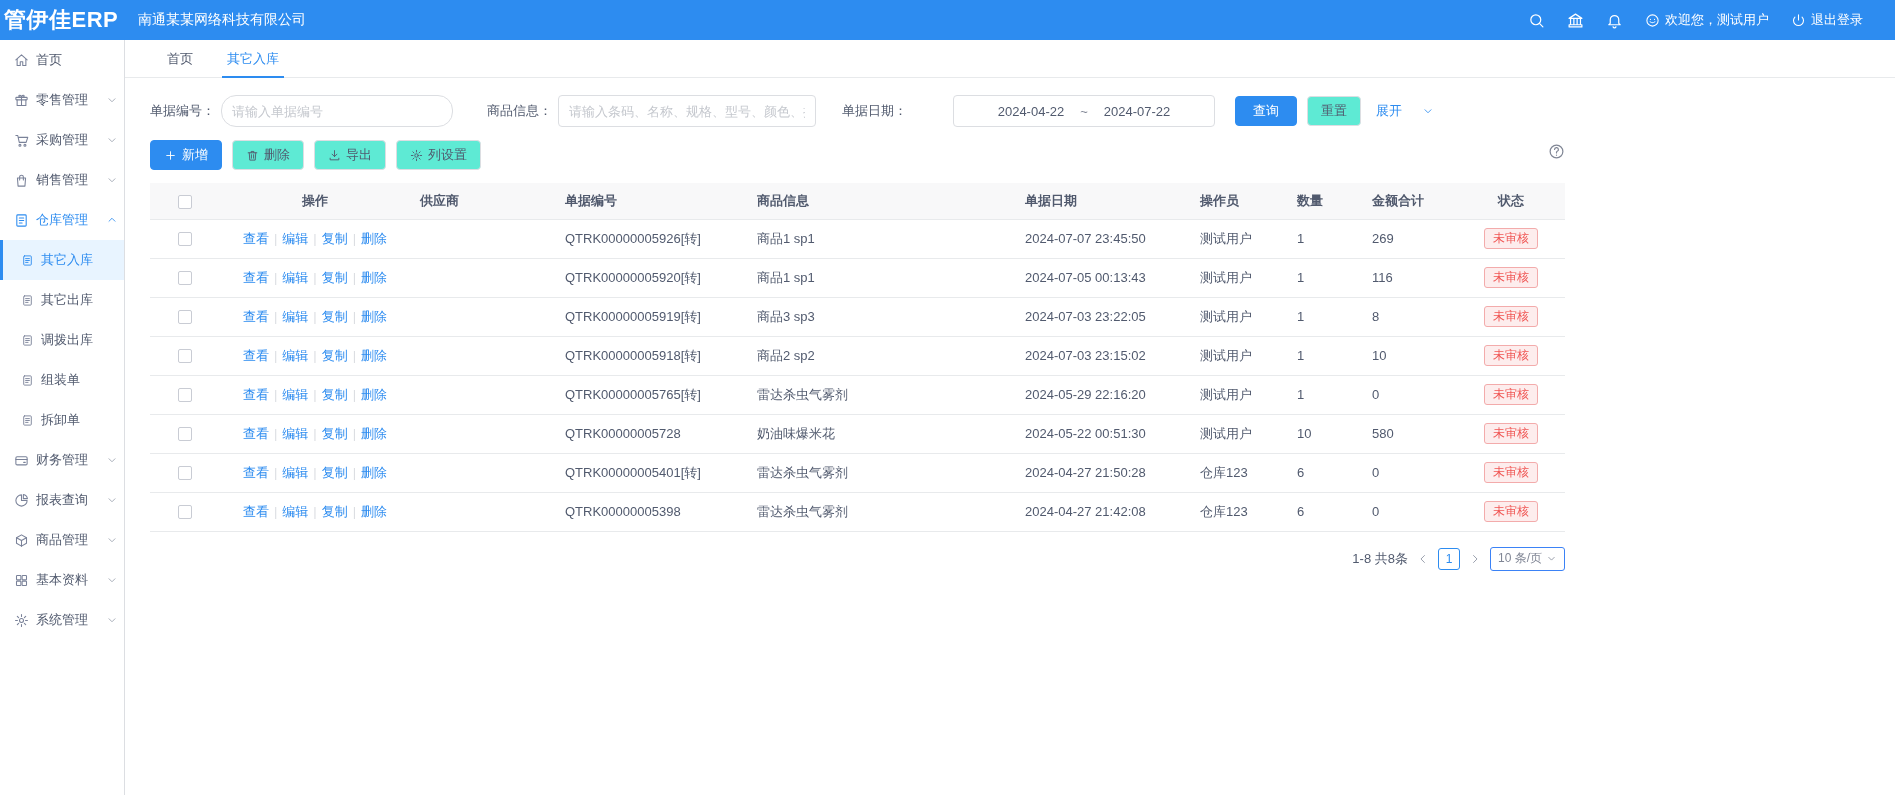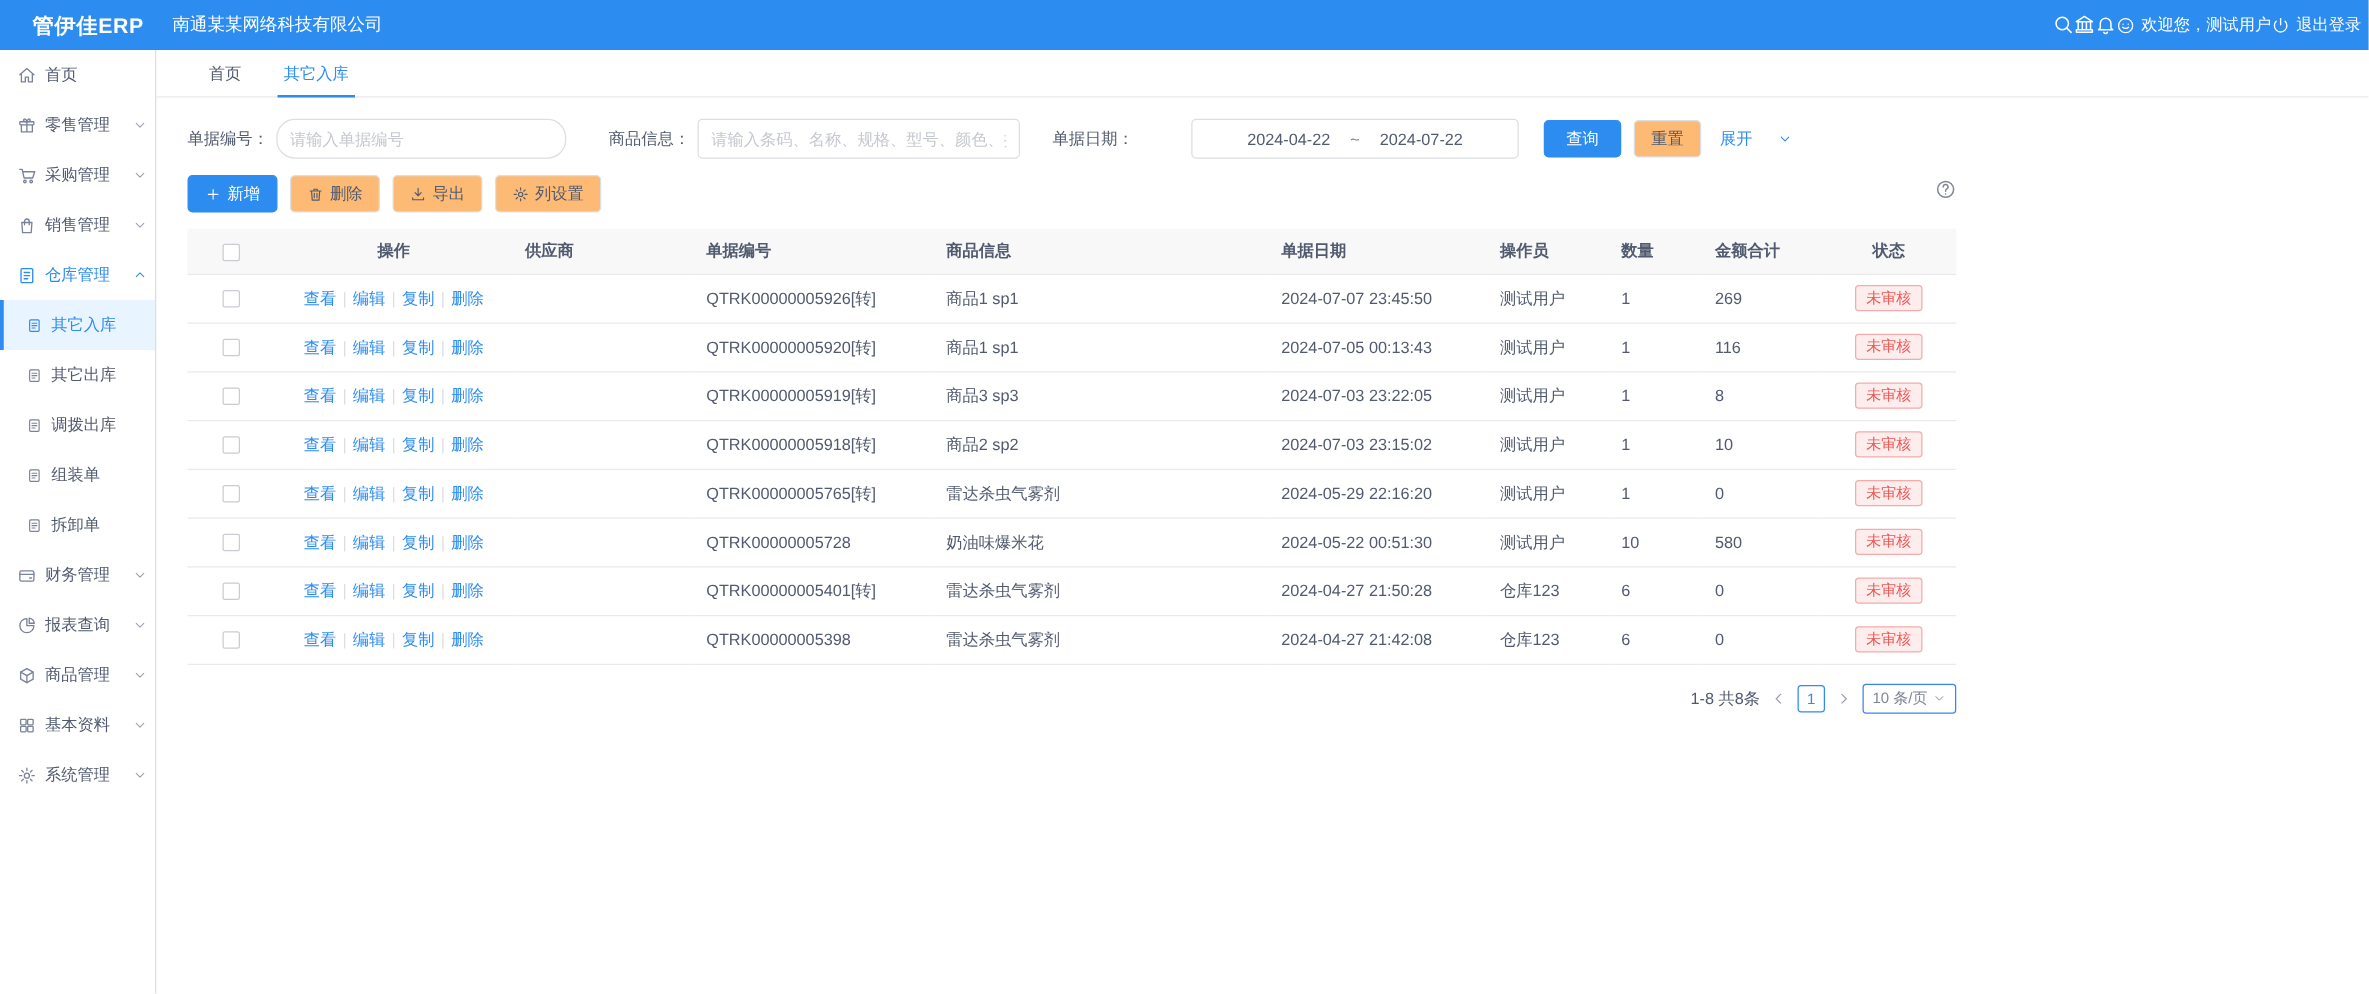--- a/index.html
+++ b/index.html
@@ -5,23 +5,23 @@
   * { margin:0; padding:0; box-sizing:border-box; }
   html,body { width:1895px; height:795px; overflow:hidden; }
   body {
     font-family:"Liberation Sans","DejaVu Sans",sans-serif;
     font-size:13px; color:#515a6e; background:#fff; position:relative;
   }
   svg { display:block; }
 
   
   .header { position:absolute; top:0; left:0; width:1895px; height:40px; background:#2d8cf0; color:#fff; display:flex; align-items:center; z-index:20; }
-  .logo { width:126px; padding-left:26px; font-size:17px; font-weight:700; letter-spacing:.5px; white-space:nowrap; }
+  .logo { width:126px; padding-left:4px; font-size:22px; font-weight:700; letter-spacing:.5px; white-space:nowrap; }
   .company { font-size:14px; margin-left:12px; white-space:nowrap; }
-  .hdr-right { margin-left:auto; display:flex; align-items:flex-start; padding-right:6px; }
+  .hdr-right { margin-left:auto; display:flex; align-items:flex-end; gap:22px; padding-right:32px; }
   .hicon { display:inline-flex; align-items:center; cursor:pointer; }
   .hdr-text { display:inline-flex; align-items:center; gap:5px; font-size:13px; cursor:pointer; white-space:nowrap; }
 
   
   .sidebar { position:absolute; top:40px; left:0; width:125px; height:755px; background:#fff; border-right:1px solid #dcdee2; overflow:hidden; z-index:10; }
   .sb-item { height:40px; display:flex; align-items:center; padding:0 6px 0 14px; cursor:pointer; color:#515a6e; position:relative; }
   .sb-item .sb-icon { display:inline-flex; margin-right:7px; color:#7a8299; flex:none; }
   .sb-item .sb-label { flex:1; font-size:13px; white-space:nowrap; overflow:hidden; }
   .sb-item .sb-chev { display:inline-flex; color:#9aa0ad; flex:none; }
   .sb-item.active { color:#2d8cf0; }
@@ -42,21 +42,21 @@
 
   
   .filters { display:flex; align-items:center; padding:17px 0 13px; }
   .f-label { font-size:13px; color:#515a6e; margin-right:6px; white-space:nowrap; }
   .f-input { height:32px; border:1px solid #dcdee2; border-radius:4px; padding:0 10px; font-size:13px; color:#515a6e; outline:none; font-family:inherit; background:#fff; }
   .f-input::placeholder { color:#c5c8ce; }
   .order-input { width:232px; margin-right:34px;border-radius:15px; }
   .product-input { width:258px; margin-right:26px; }
   .date-box { width:262px; height:32px; border:1px solid #dcdee2; border-radius:4px; display:flex; align-items:center; justify-content:center; gap:16px; font-size:13px; color:#515a6e; margin-right:20px; cursor:pointer;margin-left:40px; }
   .date-sep { color:#808695; }
-  .btn { height:30px; border-radius:4px; border:1px solid #dcdee2; background:#fdba74; color:#515a6e; font-size:13px; padding:0 13px; display:inline-flex; align-items:center; gap:5px; cursor:pointer; font-family:inherit; white-space:nowrap; }
+  .btn { height:30px; border-radius:4px; border:1px solid #dcdee2; background:#5eead4; color:#515a6e; font-size:13px; padding:0 13px; display:inline-flex; align-items:center; gap:5px; cursor:pointer; font-family:inherit; white-space:nowrap; }
   .btn.primary { background:#2d8cf0; border-color:#2d8cf0; color:#fff; }
   .search-btn { margin-right:10px; padding:0 17px; }
   .expand-link { color:#2d8cf0; display:inline-flex; align-items:center; gap:20px; margin-left:15px; cursor:pointer; font-size:13px; }
 
   
   .toolbar { display:flex; align-items:center; gap:10px; padding-bottom:13px; position:relative; width:1415px; }
   .toolbar .btn .b-icon { display:inline-flex; }
   .help { position:absolute; right:0; top:3px; color:#808695; cursor:pointer; }
 
   

